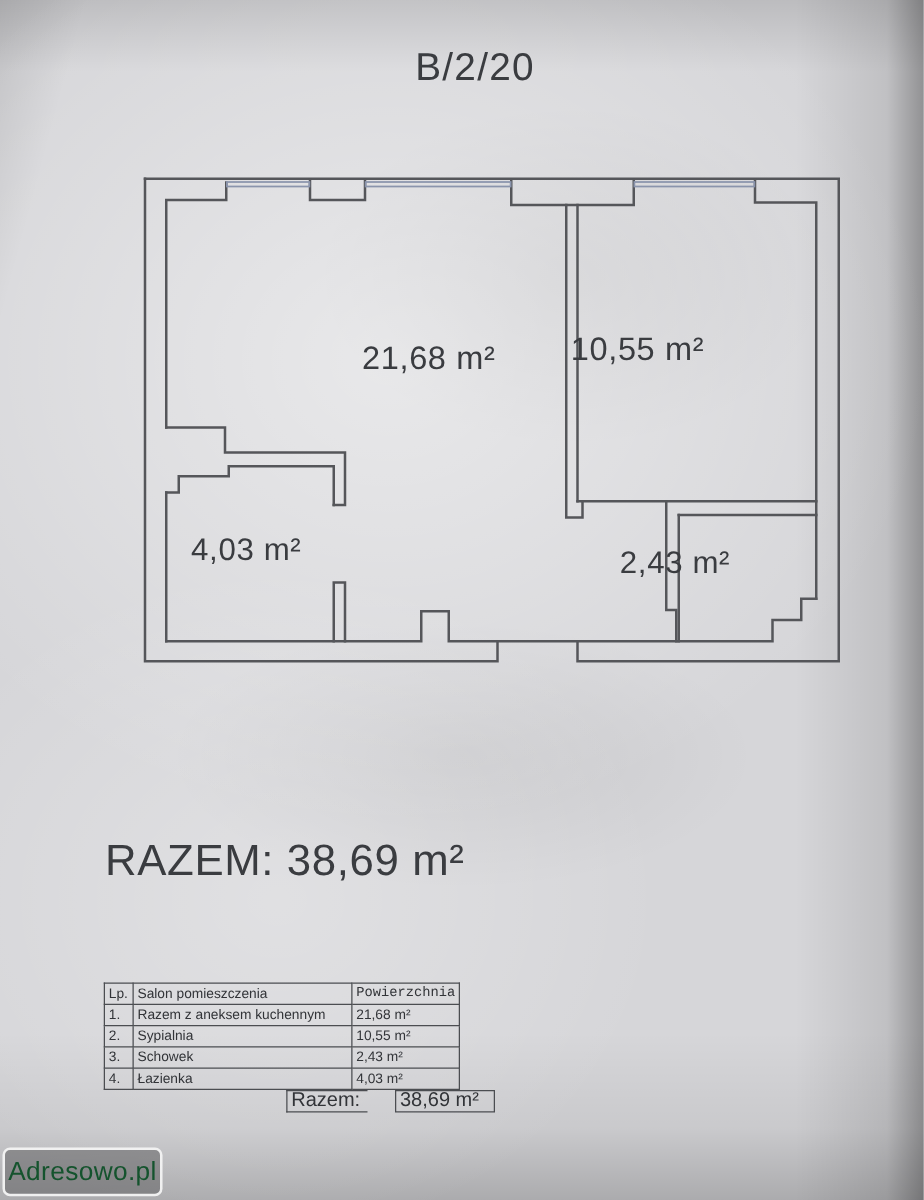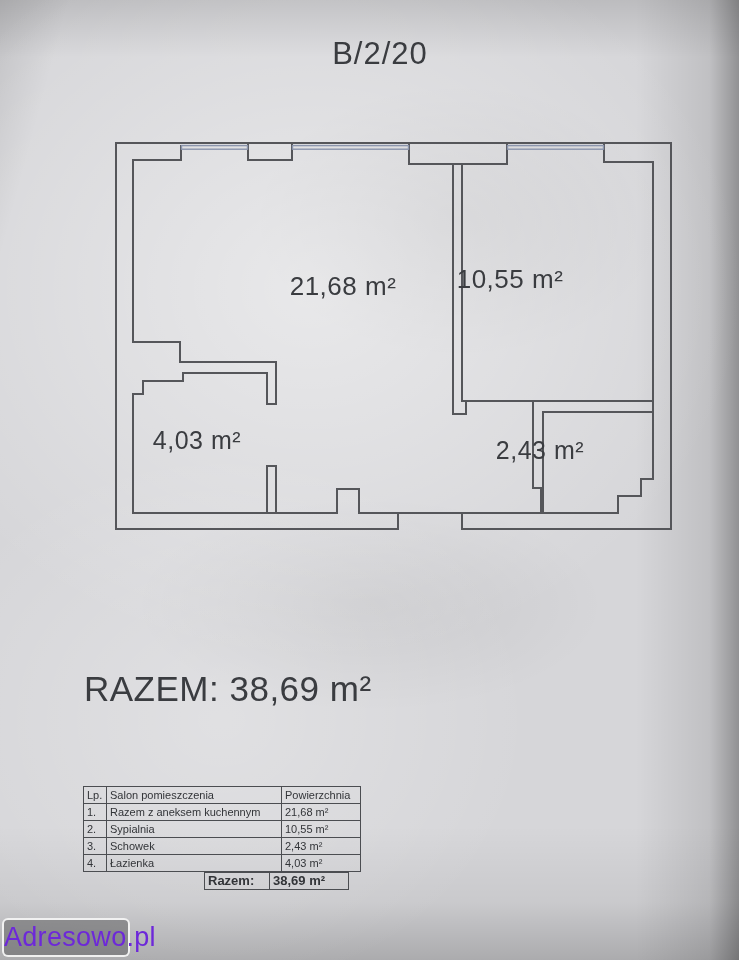--- a/index.html
+++ b/index.html
@@ -35,34 +35,34 @@
   table.area{
     position:absolute;left:83px;top:786px;border-collapse:collapse;
     color:#323438;font-size:11px;
   }
   table.area td{
     border:1px solid #4b4d51;height:16px;padding:0 3px;vertical-align:middle;
     white-space:nowrap;
   }
   td.c-lp{width:16px;margin-left:30px;}
   td.c-name{width:168px;}
-  td.c-area{width:72px;}
+  td.c-area{width:72px;font-family:Liberation Mono, monospace;}
   .tfooter{
-    position:absolute;left:204px;top:872px;display:flex;color:#323438;font-size:13px;font-weight:bold;
+    position:absolute;left:229px;top:872px;display:flex;color:#323438;font-size:16px;
   }
   .tfooter .cell{
     border:1px solid #4b4d51;height:16px;line-height:16px;padding:0 3px;white-space:nowrap;
   }
   .tfooter .f-label{width:58px;border-right:none;}
-  .tfooter .f-value{width:72px;}
+  .tfooter .f-value{width:72px;margin-left:22px;}
   .watermark{
     position:absolute;left:2px;top:918px;width:124px;height:35px;
     border:2px solid rgba(255,255,255,0.88);border-radius:6px;
     background:rgba(96,96,99,0.55);
-    color:#6d28d9;font-size:27px;line-height:35px;text-align:center;
+    color:#14532d;font-size:21px;line-height:35px;text-align:center;
     letter-spacing:0.3px;
   }
 </style>
 </head>
 <body>
 
 <div class="paper"></div>
 
 <svg class="plan" viewBox="0 0 739 960">
 

